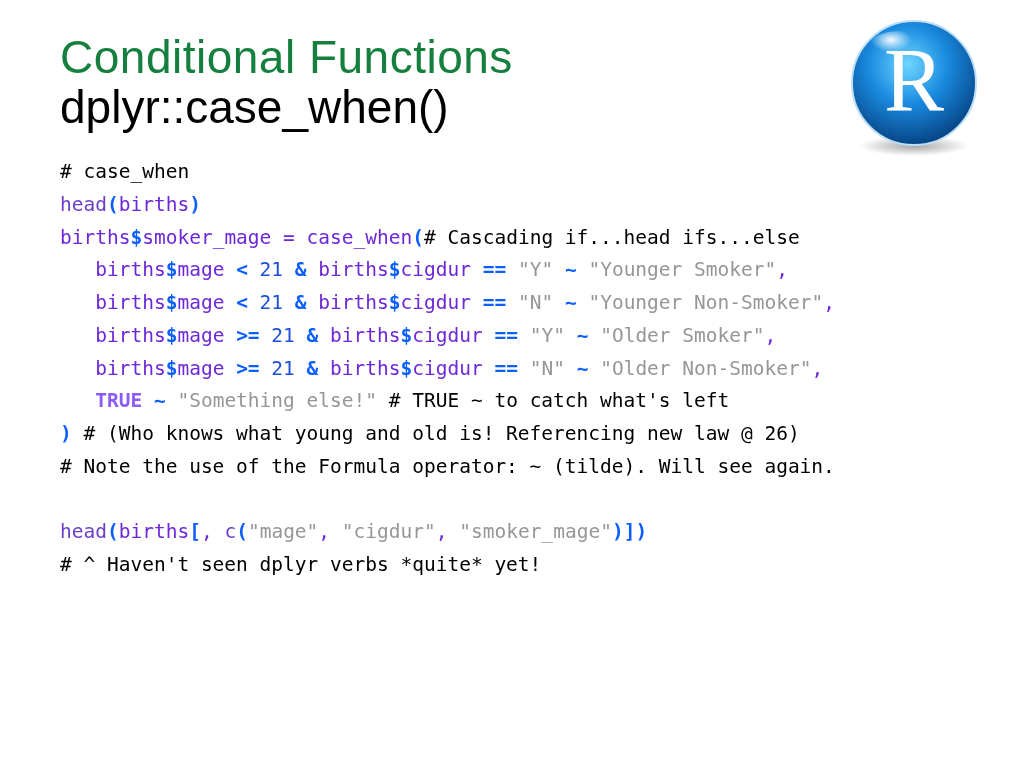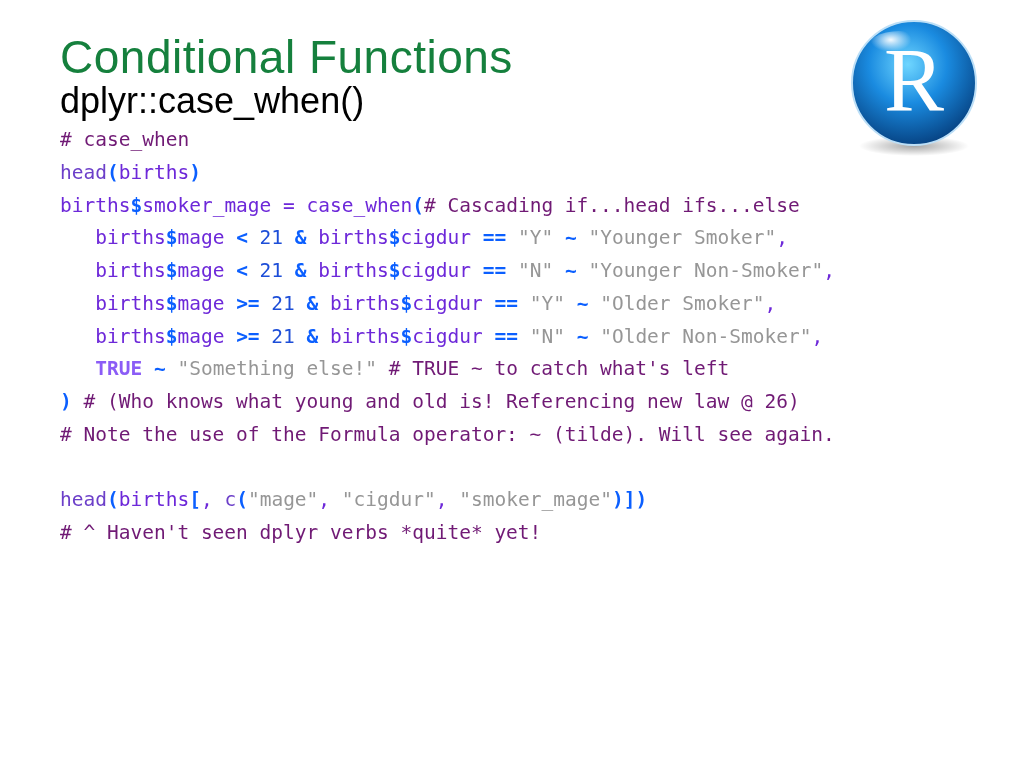--- a/index.html
+++ b/index.html
@@ -26,34 +26,34 @@
     height: 140px;
   }
   .title {
     font-size: 46px;
     font-weight: 400;
     color: #15803d;
     margin: 0 0 -4px 0;
     letter-spacing: 0.5px;
   }
   .subtitle {
-    font-size: 36px;
+    font-size: 46px;
     font-weight: 400;
     color: #000;
-    margin: 0 0 2px 0;
+    margin: 0 0 22px 0;
   }
   pre.code {
     font-family: "Consolas", "Menlo", "DejaVu Sans Mono", monospace;
     font-size: 19.5px;
     line-height: 1.68;
     margin: 0;
     white-space: pre;
     color: #000;
   }
-  .c-comment { color: #701a75; }
+  .c-comment { color: #000000; }
   .c-fun     { color: #6c3fc9; text-align: center; }
   .c-paren   { color: #0b5fff; font-weight: bold; }
   .c-bracket { color: #0b5fff; font-weight: bold; }
   .c-dollar  { color: #0b5fff; font-weight: bold; }
   .c-op      { color: #0b5fff; font-weight: bold; }
   .c-num     { color: #1d4ed8; }
   .c-str     { color: #969696; }
   .c-bool    { color: #8b5cf6; font-weight: bold; }
   .c-ident   { color: #6d28d9; }
 </style>

